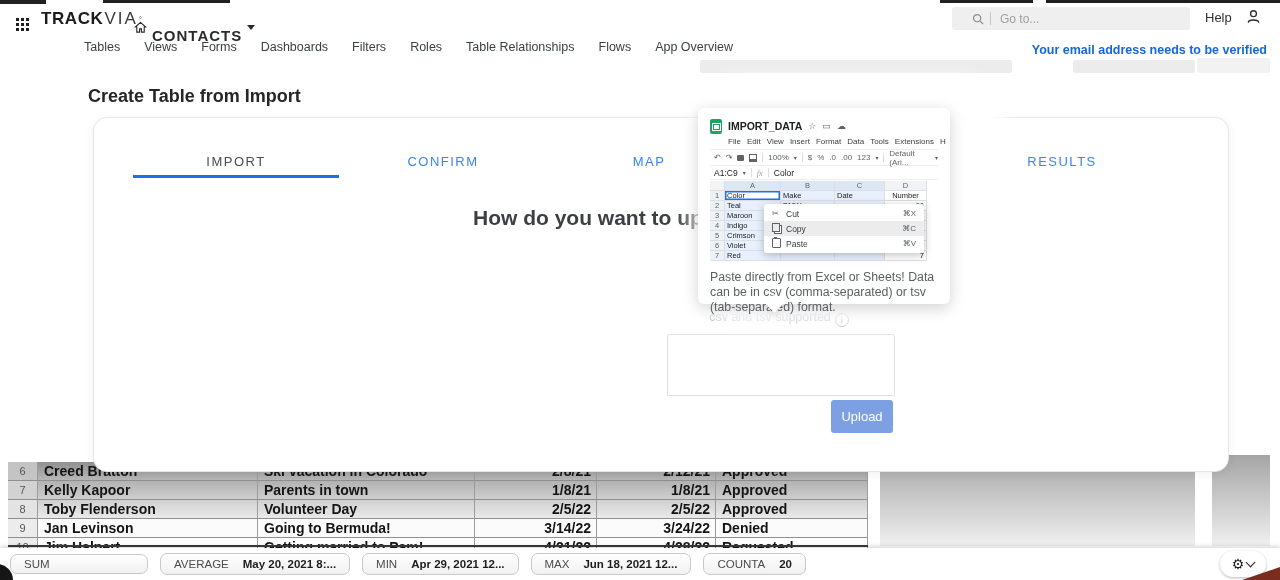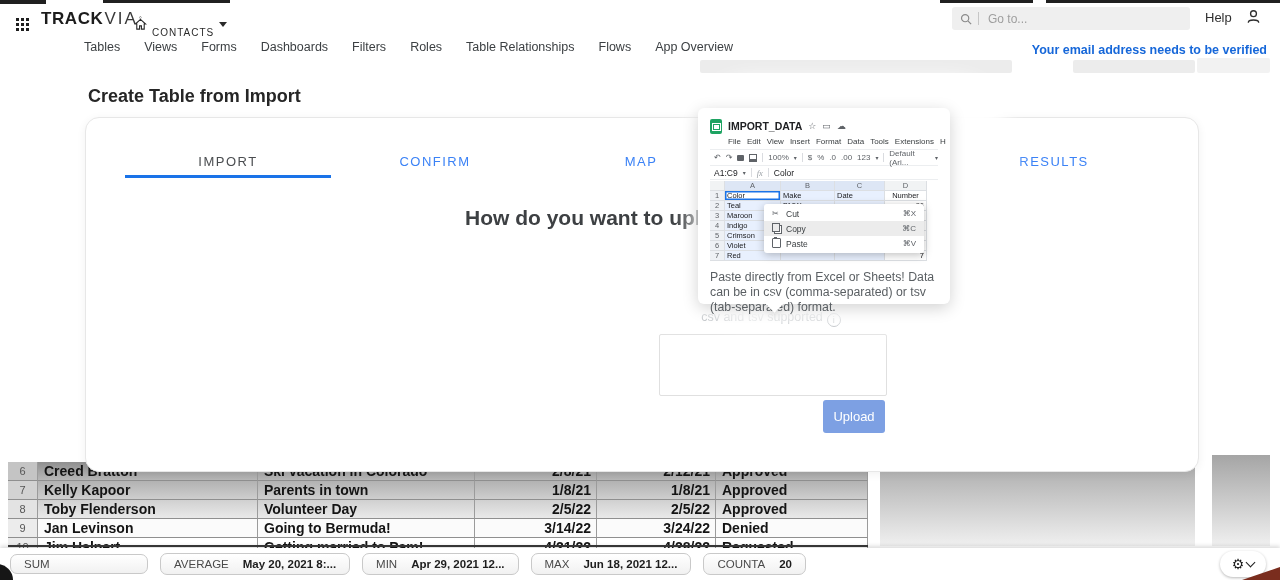--- a/index.html
+++ b/index.html
@@ -11,44 +11,44 @@
 
   
   .topbar{position:absolute;left:0;top:2px;width:1280px;height:32px;background:#fff;z-index:25;}
   .logo{position:absolute;left:14px;top:7px;display:flex;align-items:center;}
   .logo-grid{width:3px;height:3px;background:#1f1f1f;margin:0 14px 0 2px;
     box-shadow:0 0 #1f1f1f,5px 0 #1f1f1f,10px 0 #1f1f1f,0 5px #1f1f1f,5px 5px #1f1f1f,10px 5px #1f1f1f,0 10px #1f1f1f,5px 10px #1f1f1f,10px 10px #1f1f1f;}
   .brand-bold{font-size:17px;font-weight:bold;letter-spacing:.6px;color:#1c1c1c;margin-left:8px;}
   .brand-light{font-size:17px;font-weight:normal;letter-spacing:2px;color:#3a3a3a;margin-left:1px;}
   .brand-tm{font-size:7px;color:#3a3a3a;vertical-align:top;margin-left:1px;}
   .ws{position:absolute;left:134px;top:9px;display:flex;align-items:center;gap:5px;cursor:pointer;}
-  .ws-label{font-size:10px;font-weight:normal;letter-spacing:1px;color:#2a2a2a;margin-top:16px;}
+  .ws-label{font-size:15px;font-weight:bold;letter-spacing:1px;color:#2a2a2a;margin-top:16px;}
   .caret{width:0;height:0;border-left:4px solid transparent;border-right:4px solid transparent;border-top:5px solid #2a2a2a;}
   .searchbox{position:absolute;left:952px;top:5px;width:238px;height:23px;background:#efefef;border-radius:3px;
-    display:flex;align-items:center;padding:0 8px;box-sizing:border-box;}
+    display:flex;align-items:center;padding:0 20px;box-sizing:border-box;}
   .search-divider{width:1px;height:13px;background:#c6c6c6;margin:0 7px 0 6px;}
   .searchbox input{border:none;background:transparent;outline:none;font-size:12px;color:#555;width:160px;font-family:"Liberation Sans",sans-serif;}
   .searchbox input::placeholder{color:#9e9e9e;}
   .help{position:absolute;left:1205px;top:8px;font-size:13px;color:#2f2f2f;cursor:pointer;}
   .person{position:absolute;left:1245px;top:6px;cursor:pointer;}
 
   
   .navrow{position:absolute;left:84px;top:40px;display:flex;gap:24px;z-index:25;}
   .nav-item{font-size:12.5px;color:#3c4043;cursor:pointer;white-space:nowrap;}
   .notice{position:absolute;right:13px;top:43px;font-size:12.5px;font-weight:bold;color:#1667d9;cursor:pointer;z-index:25;}
 
   
   .gray-strip{position:absolute;background:#ececec;border-radius:2px;z-index:1;}
 
   
   .page-title{position:absolute;left:88px;top:86px;font-size:18px;font-weight:bold;color:#262626;z-index:5;}
 
   
-  .modal{position:absolute;left:85px;top:117px;width:1112px;height:353px;background:#fff;border:1px solid #e7e7e7;
-         border-radius:14px;box-shadow:0 2px 10px rgba(0,0,0,.06);z-index:5;}
+  .modal{position:absolute;left:93px;top:117px;width:1112px;height:353px;background:#fff;border:1px solid #e7e7e7;
+         border-radius:14px;box-shadow:0 2px 10px rgba(0,0,0,.06);z-index:5;padding-left:22px;}
   .step{position:absolute;top:36px;transform:translateX(-50%);font-size:13px;letter-spacing:1.5px;color:#3b82f6;cursor:pointer;}
   .step.active{color:#4a4d50;}
   .step-underline{position:absolute;left:39px;top:57px;width:206px;height:3px;background:#1a73e8;}
   .wizard-heading{position:absolute;left:379px;top:88px;font-size:21px;font-weight:bold;color:#3d4043;white-space:nowrap;}
 
   
   .upload-card{position:absolute;left:275px;top:148px;width:268px;height:180px;border:1px dashed #d8d8d8;border-radius:3px;
     box-sizing:border-box;text-align:center;cursor:pointer;}
   .uc-title{margin-top:24px;font-size:15.5px;font-weight:bold;color:#3d4043;}
   .uc-cloud{margin-top:16px;}

